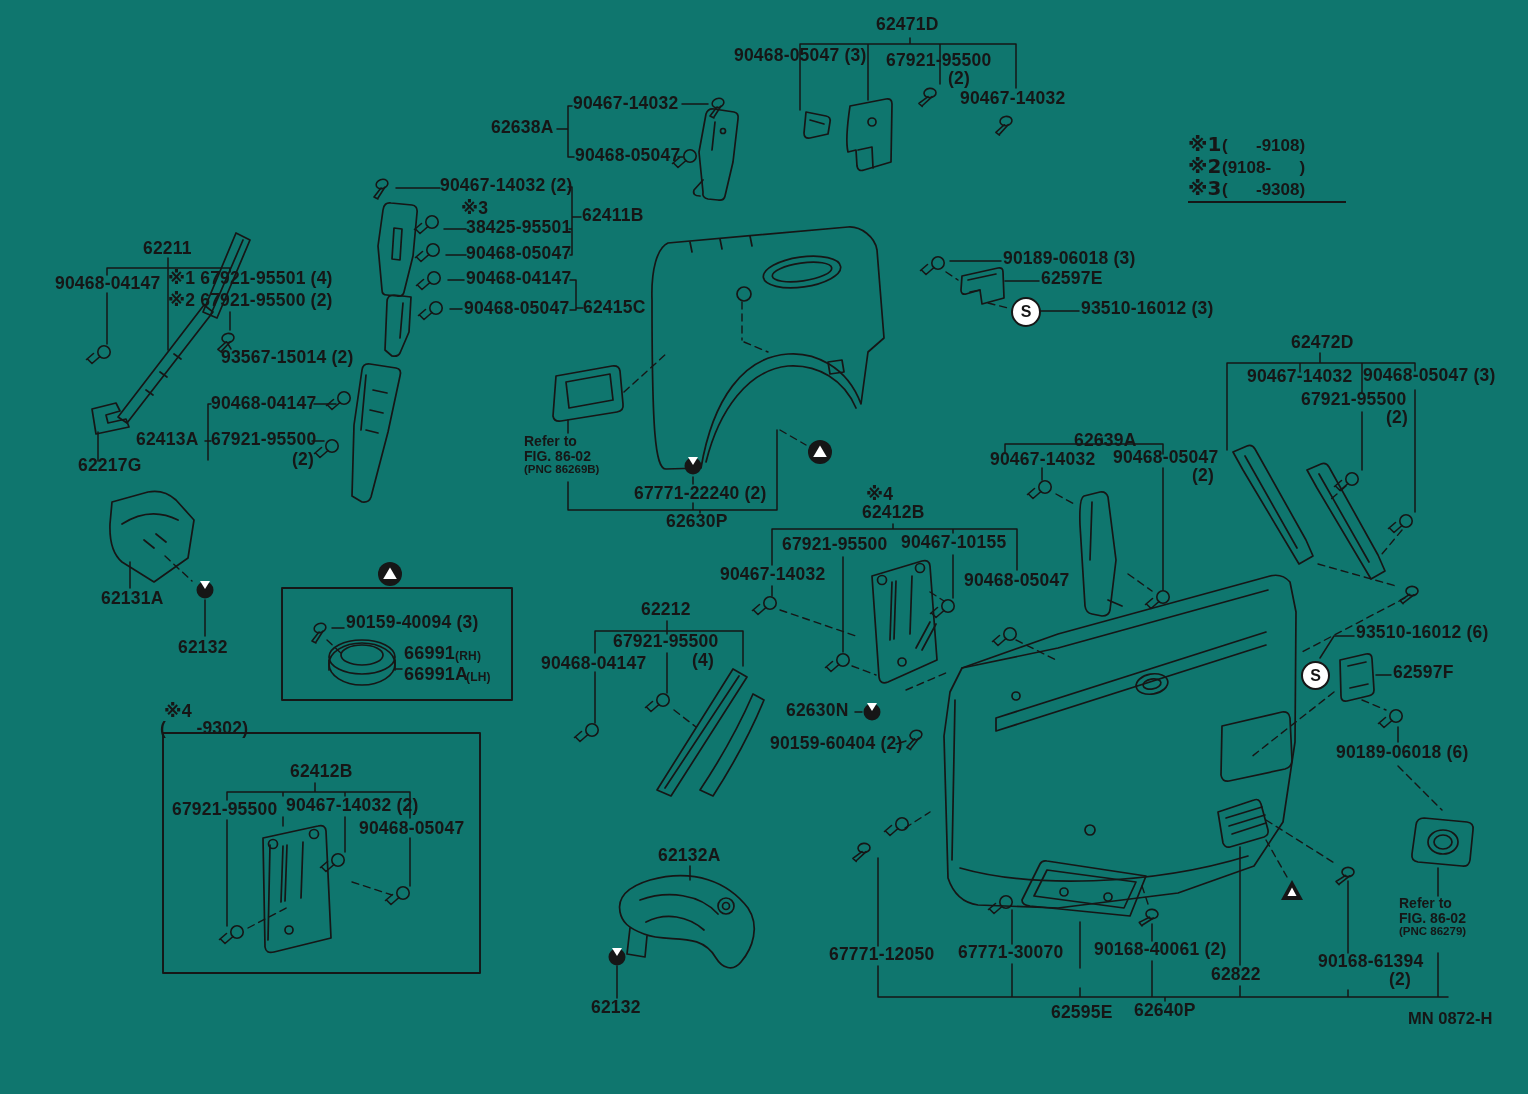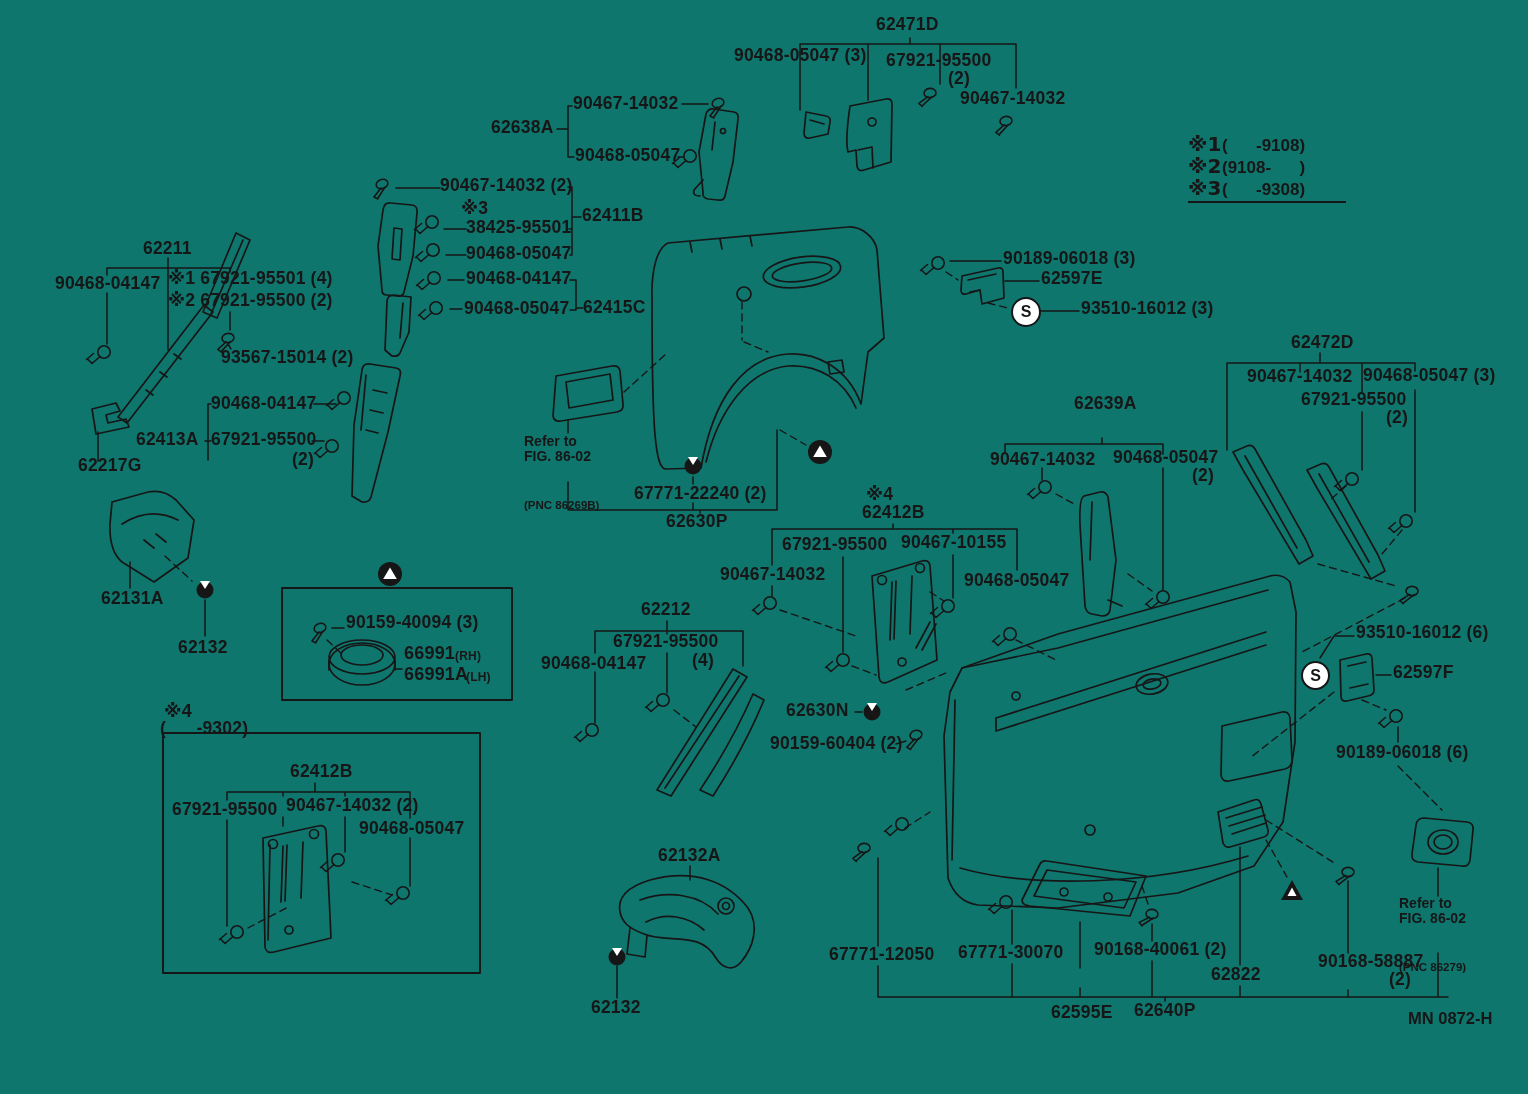--- a/index.html
+++ b/index.html
@@ -5,21 +5,21 @@
   html,body{margin:0;padding:0;background:#e8e8e8;}
   .stage{position:relative;width:1528px;height:1094px;background:#0f766e;overflow:hidden;
          font-family:"Liberation Sans","DejaVu Sans",sans-serif;color:#161616;}
   .stage svg{position:absolute;left:0;top:0;}
   .lb{position:absolute;font-size:17.5px;font-weight:700;line-height:1.02;white-space:pre;
       letter-spacing:.2px;color:#161616;}
   .sm{font-size:12px;}
   .md{font-size:18px;}
   .refblock{position:absolute;font-weight:700;color:#161616;line-height:1.05;}
   .refblock .r1,.refblock .r2{font-size:14px;}
-  .refblock .r3{font-size:11.5px;margin-top:36px;}
+  .refblock .r3{font-size:11.5px;}
   .legend{position:absolute;left:1188px;top:132px;width:160px;}
   .legend .row{display:flex;align-items:baseline;height:22px;}
   .legend .mark{font-size:20px;font-weight:700;width:34px;font-family:"DejaVu Sans",sans-serif;}
   .legend .range{font-size:17px;font-weight:700;white-space:pre;}
   .legend .rule{border-bottom:2.5px solid #161616;width:158px;margin-top:3px;}
   .scirc{position:absolute;border:2px solid #161616;border-radius:50%;display:flex;
          align-items:center;justify-content:center;font-weight:700;font-size:16px;color:#161616;background:#fff;}
   .footer{position:absolute;left:1408px;top:1009px;font-size:16.5px;font-weight:700;color:#161616;}
 </style>
 </head>
@@ -352,35 +352,35 @@
 <div class="lb" style="left:786px;top:702px">62630N</div>
 <div class="lb" style="left:770px;top:735px">90159-60404 (2)</div>
 <div class="lb" style="left:1003px;top:250px">90189-06018 (3)</div>
 <div class="lb" style="left:1041px;top:270px">62597E</div>
 <div class="lb" style="left:1081px;top:300px">93510-16012 (3)</div>
 <div class="lb" style="left:1291px;top:334px">62472D</div>
 <div class="lb" style="left:1247px;top:368px">90467-14032</div>
 <div class="lb" style="left:1363px;top:367px">90468-05047 (3)</div>
 <div class="lb" style="left:1301px;top:391px">67921-95500</div>
 <div class="lb" style="left:1386px;top:409px">(2)</div>
-<div class="lb" style="left:1074px;top:395px">62639A</div>
+<div class="lb" style="left:1074px;top:432px">62639A</div>
 <div class="lb" style="left:990px;top:451px">90467-14032</div>
 <div class="lb" style="left:1113px;top:449px">90468-05047</div>
 <div class="lb" style="left:1192px;top:467px">(2)</div>
 <div class="lb" style="left:1356px;top:624px">93510-16012 (6)</div>
 <div class="lb" style="left:1393px;top:664px">62597F</div>
 <div class="lb" style="left:1336px;top:744px">90189-06018 (6)</div>
 <div class="lb" style="left:658px;top:847px">62132A</div>
 <div class="lb" style="left:591px;top:999px">62132</div>
 <div class="lb" style="left:829px;top:946px">67771-12050</div>
 <div class="lb" style="left:958px;top:944px">67771-30070</div>
 <div class="lb" style="left:1094px;top:941px">90168-40061 (2)</div>
 <div class="lb" style="left:1051px;top:1004px">62595E</div>
 <div class="lb" style="left:1211px;top:966px">62822</div>
-<div class="lb" style="left:1318px;top:953px">90168-58887</div>
+<div class="lb" style="left:1318px;top:953px">90168-61394</div>
 <div class="lb" style="left:1389px;top:971px">(2)</div>
 <div class="lb" style="left:1134px;top:1002px">62640P</div>
 
 <div class="refblock" style="left:524px;top:434px">
   <div class="r1">Refer to</div>
   <div class="r2">FIG. 86-02</div>
   <div class="r3">(PNC 86269B)</div>
 </div>
 <div class="refblock" style="left:1399px;top:896px">
   <div class="r1">Refer to</div>

